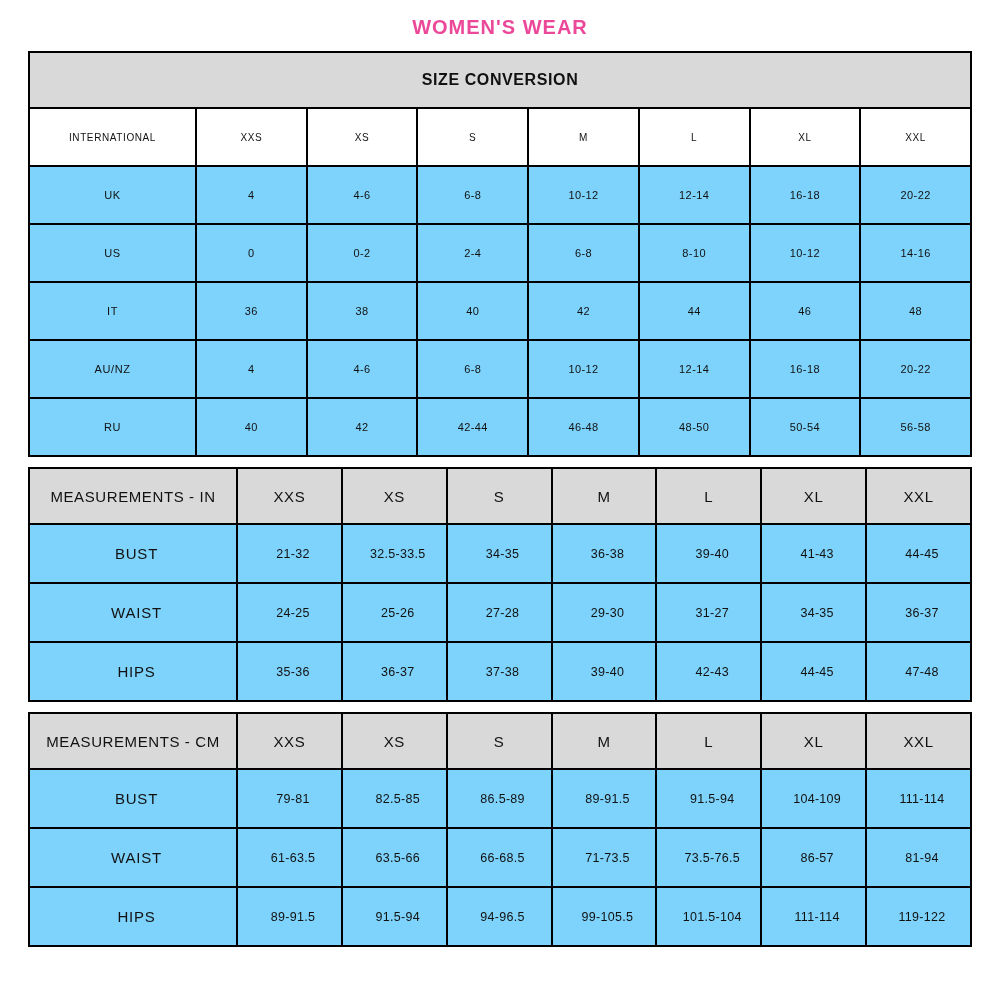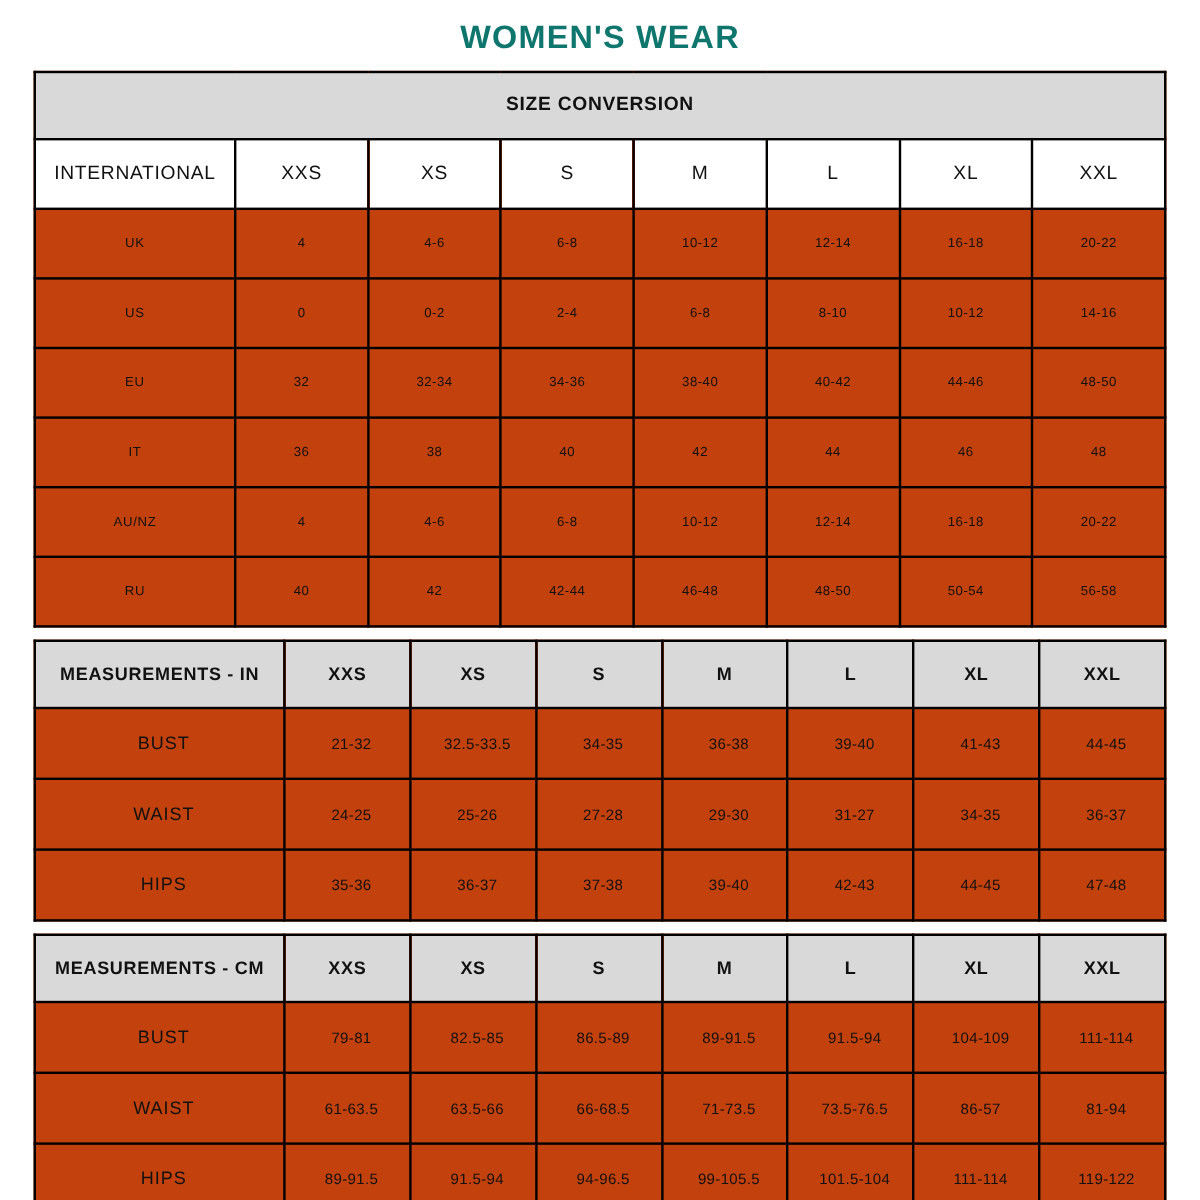--- a/index.html
+++ b/index.html
@@ -12,54 +12,54 @@
   }
   .page {
     width: 1000px;
     height: 1000px;
     box-sizing: border-box;
     padding: 12px 28px 10px 28px;
     background: #ffffff;
   }
   .page-title {
     text-align: center;
-    font-size: 27px;
+    font-size: 20px;
     font-weight: 700;
     letter-spacing: 1px;
     margin: 4px 0 12px 0;
-    color: #0f766e;
+    color: #ec4899;
   }
   table.tbl {
     width: 944px;
     border-collapse: collapse;
     table-layout: fixed;
-    background: #c2410c;
+    background: #7dd3fc;
   }
   table.tbl + table.tbl { margin-top: 10px; }
   .tbl td, .tbl th {
     border: 2px solid #000000;
     text-align: center;
     vertical-align: middle;
     padding: 0 4px;
     overflow: hidden;
     white-space: nowrap;
   }
   .banner {
     background: #d9d9d9;
     font-weight: 700;
     font-size: 16px;
     letter-spacing: 0.6px;
     height: 54px;
   }
   
-  .t1 .size-row td { height: 56px; font-size: 16px; font-weight: 500; letter-spacing: 0.6px; background:#ffffff; }
+  .t1 .size-row td { height: 56px; font-size: 10px; font-weight: 500; letter-spacing: 0.6px; background:#ffffff; }
   .t1 tbody tr td { height: 56px; font-size: 11px; letter-spacing: 0.4px; }
   .t1 tbody td.rowlabel { font-weight: 500; letter-spacing: 0.6px; }
   
-  .tm .size-row td { height: 54px; font-size: 15px; font-weight: 700; letter-spacing: 0.6px; background: #d9d9d9; margin-left: 17px; }
+  .tm .size-row td { height: 54px; font-size: 15px; font-weight: 400; letter-spacing: 0.6px; background: #d9d9d9; margin-left: 17px; }
   .tm .size-row td.corner { font-size: 15px; }
   .t2 tbody tr td { height: 57px; }
   .t3 tbody tr td { height: 57px; }
   .tm tbody tr td { font-size: 12.5px; letter-spacing: 0.3px; padding-left: 11px; }
   .tm tbody td.rowlabel { font-size: 15px; font-weight: 500; letter-spacing: 0.8px; }
 </style>
 </head>
 <body>
 
 <div class="page">
@@ -107,30 +107,20 @@
           <td class="rowlabel">US</td>
           <td>0</td>
           <td>0-2</td>
           <td>2-4</td>
           <td>6-8</td>
           <td>8-10</td>
           <td>10-12</td>
           <td>14-16</td>
         </tr>
         <tr>
-          <td class="rowlabel">EU</td>
-          <td>32</td>
-          <td>32-34</td>
-          <td>34-36</td>
-          <td>38-40</td>
-          <td>40-42</td>
-          <td>44-46</td>
-          <td>48-50</td>
-        </tr>
-        <tr>
           <td class="rowlabel">IT</td>
           <td>36</td>
           <td>38</td>
           <td>40</td>
           <td>42</td>
           <td>44</td>
           <td>46</td>
           <td>48</td>
         </tr>
         <tr>

